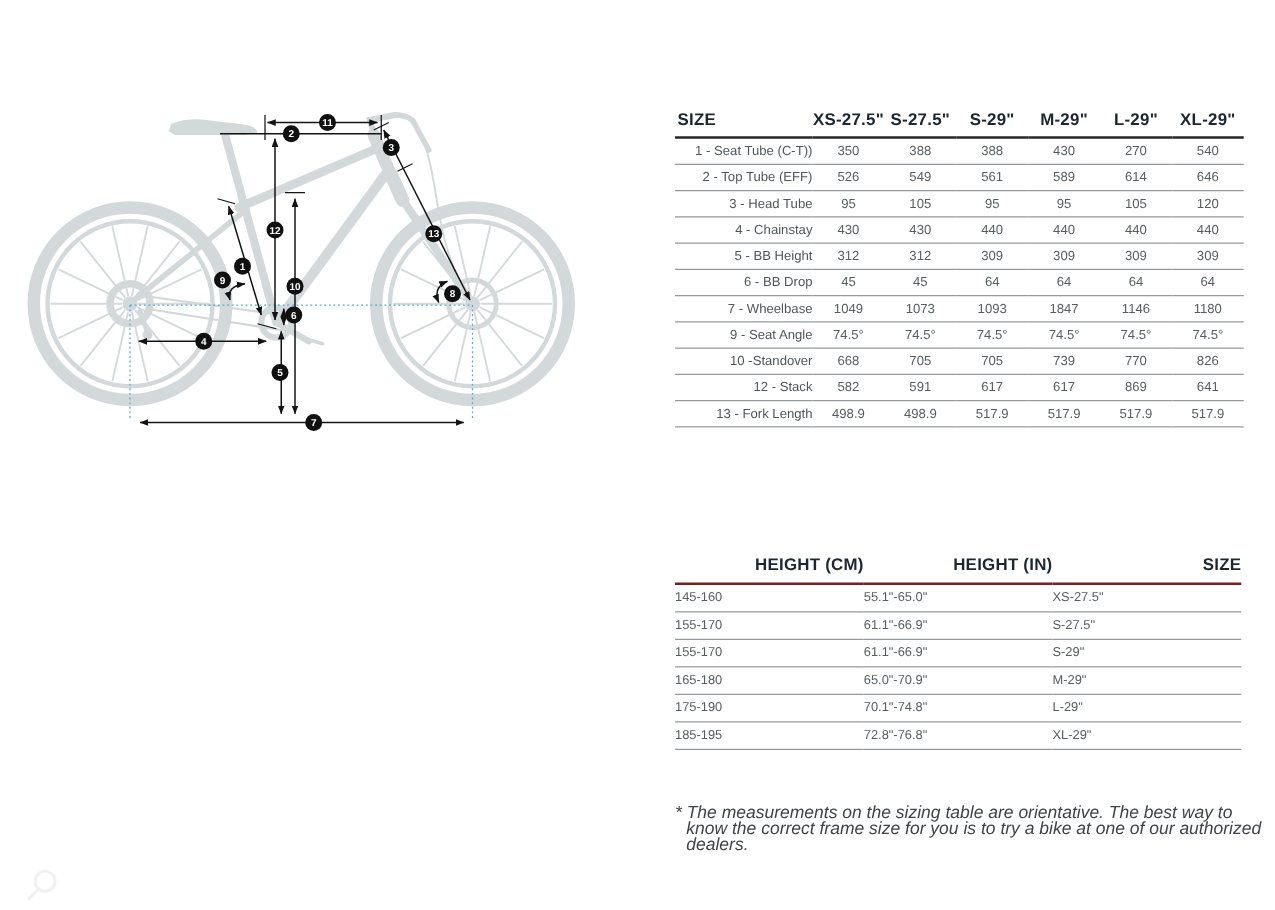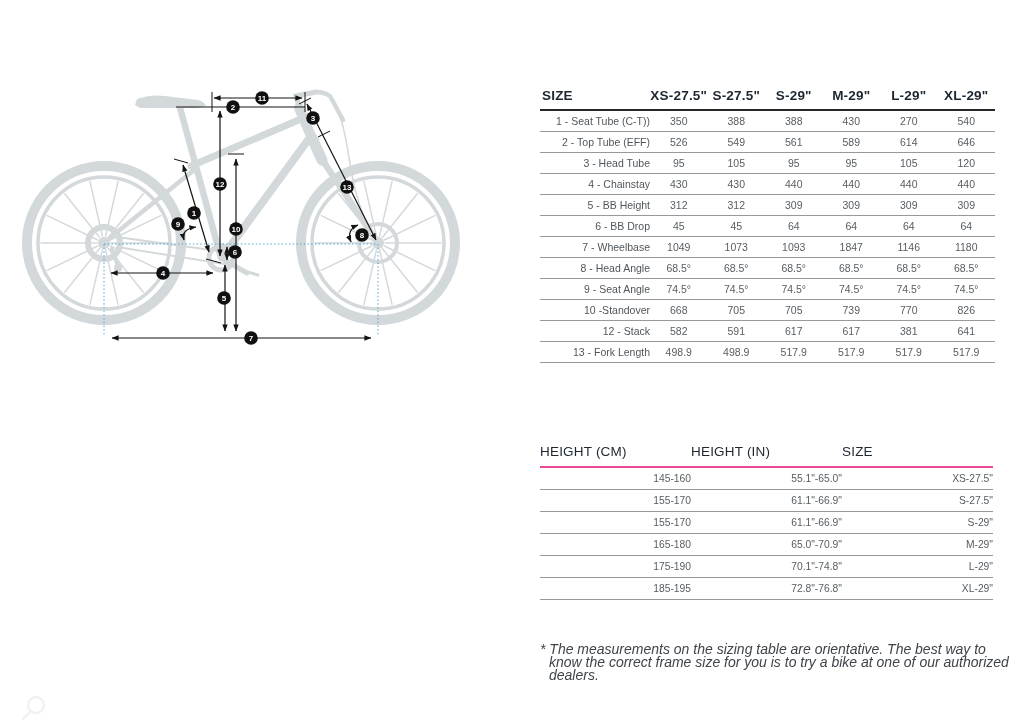--- a/index.html
+++ b/index.html
@@ -18,25 +18,25 @@
   }
   #geo-table thead th:first-child{text-align:left;width:108px;padding-left:2px;}
   #geo-table td{
     height:20px;font-size:10.5px;color:#565d62;text-align:center;
     border-bottom:1px solid #95999d;padding:0;
   }
   #geo-table td:first-child{text-align:right;color:#4f565b;padding-left:2px;}
 
   #size-table{position:absolute;left:540px;top:441px;width:453px;}
   #size-table thead th{
-    font-size:13.5px;font-weight:normal;color:#1d2731;letter-spacing:.2px;
-    padding:3px 0 7px 0;border-bottom:2px solid #ec4899;text-align:left;
+    font-size:13.5px;font-weight:bold;color:#1d2731;letter-spacing:.2px;
+    padding:3px 0 7px 0;border-bottom:2px solid #7f1d1d;text-align:right;
   }
   #size-table td{
-    height:21px;font-size:10.3px;color:#565d62;text-align:right;
+    height:21px;font-size:10.3px;color:#565d62;text-align:left;
     border-bottom:1px solid #95999d;padding:0;
   }
   
   .footnote{
     position:absolute;left:540px;top:629px;width:462px;
     font-style:italic;font-size:14px;line-height:13px;color:#3e444a;
     padding-left:9px;text-indent:-9px;
   }
   
   .zoom-ctl{position:absolute;left:0;bottom:0;width:60px;height:40px;opacity:.25;}
@@ -281,29 +281,20 @@
       <tr>
         <td>7 - Wheelbase</td>
         <td>1049</td>
         <td>1073</td>
         <td>1093</td>
         <td>1847</td>
         <td>1146</td>
         <td>1180</td>
       </tr>
       <tr>
-        <td>8 - Head Angle</td>
-        <td>68.5°</td>
-        <td>68.5°</td>
-        <td>68.5°</td>
-        <td>68.5°</td>
-        <td>68.5°</td>
-        <td>68.5°</td>
-      </tr>
-      <tr>
         <td>9 - Seat Angle</td>
         <td>74.5°</td>
         <td>74.5°</td>
         <td>74.5°</td>
         <td>74.5°</td>
         <td>74.5°</td>
         <td>74.5°</td>
       </tr>
       <tr>
         <td>10 -Standover</td>
@@ -313,21 +304,21 @@
         <td>739</td>
         <td>770</td>
         <td>826</td>
       </tr>
       <tr>
         <td>12 - Stack</td>
         <td>582</td>
         <td>591</td>
         <td>617</td>
         <td>617</td>
-        <td>381</td>
+        <td>869</td>
         <td>641</td>
       </tr>
       <tr>
         <td>13 - Fork Length</td>
         <td>498.9</td>
         <td>498.9</td>
         <td>517.9</td>
         <td>517.9</td>
         <td>517.9</td>
         <td>517.9</td>

